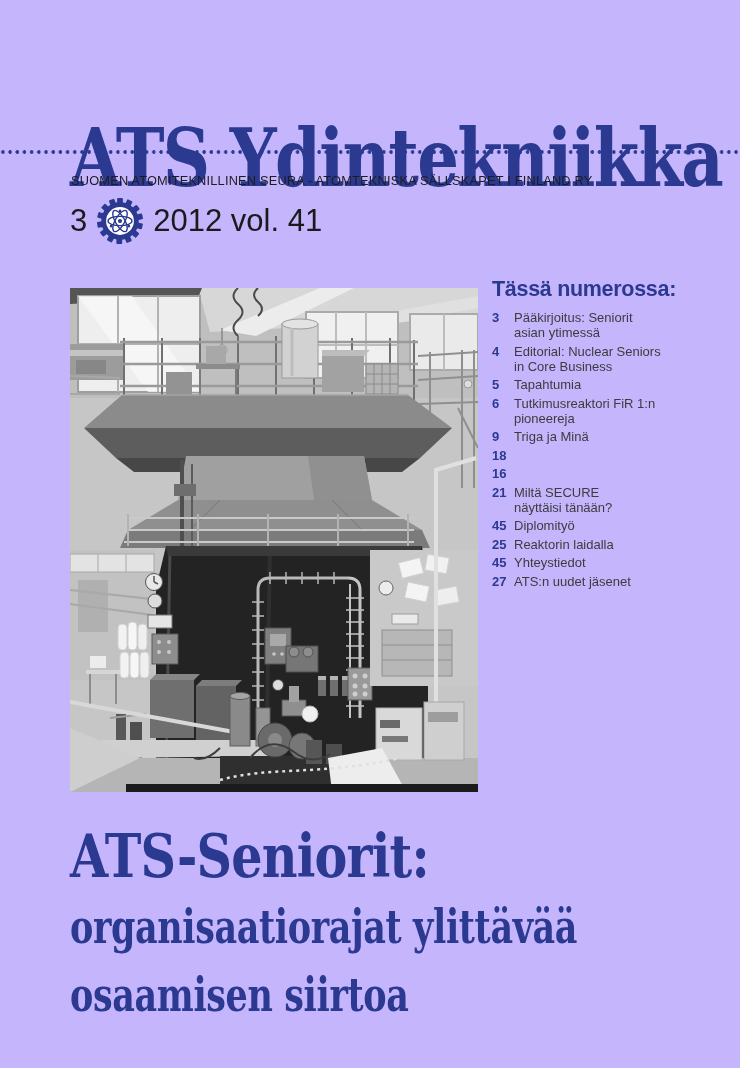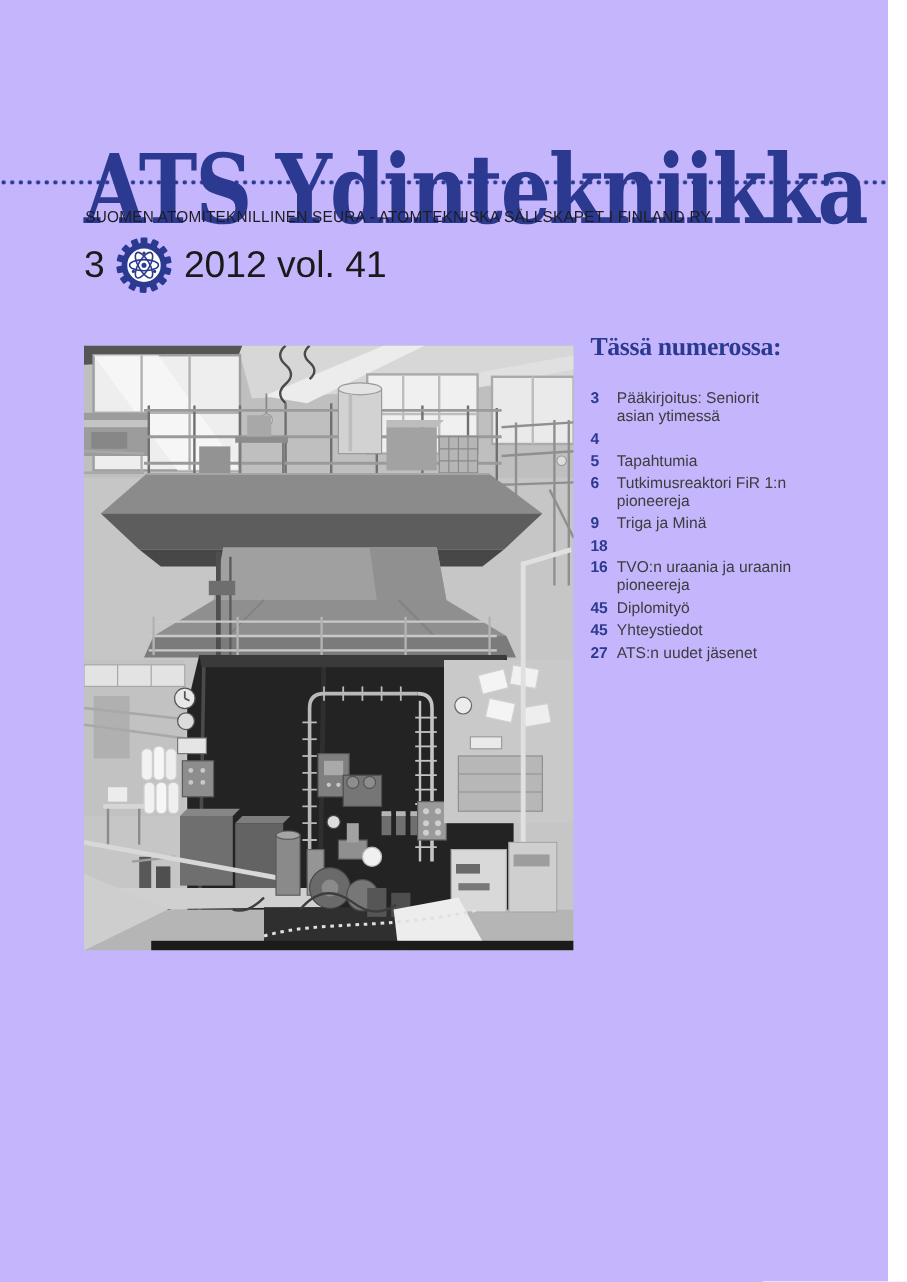--- a/index.html
+++ b/index.html
@@ -25,22 +25,22 @@
   .issue-line{
     position:absolute;left:70px;top:196px;height:50px;display:flex;align-items:center;gap:9px;
     font-size:31px;color:#1a1a1a;
   }
   .logo{width:48px;height:48px;flex:none;}
   .logo svg{display:block;}
   .cover-photo{position:absolute;left:70px;top:288px;width:408px;height:504px;}
   .cover-photo svg{display:block;width:408px;height:504px;}
   .toc{position:absolute;left:492px;top:277px;width:235px;}
   .toc-heading{
-    font-family:Liberation Serif, serif;font-weight:bold;font-size:21.5px;line-height:24px;
-    color:#2B3990;letter-spacing:-.3px;margin:0 0 23px 0;white-space:nowrap;
+    font-family:Liberation Sans, sans-serif;font-weight:bold;font-size:21.5px;line-height:24px;
+    color:#2B3990;letter-spacing:-.3px;margin:0 0 9px 0;white-space:nowrap;
   }
   .toc-item{display:flex;margin-bottom:3.5px;}
   .toc-num{flex:none;width:22px;font-weight:bold;color:#2B3990;font-size:13px;line-height:15px;}
   .toc-text{font-size:13px;line-height:15px;color:#3c3c3c;white-space:pre-line;}
   .headline{position:absolute;left:70px;top:826px;color:#2B3990;font-family:"DejaVu Serif",serif;font-weight:bold;}
   .headline-line1{font-size:60px;line-height:60px;letter-spacing:-1px;white-space:nowrap;
     transform:scaleX(.82);transform-origin:left top;}
   .headline-line2{font-size:46px;line-height:46px;margin-top:18px;letter-spacing:-.5px;white-space:nowrap;
     transform:scaleX(.76);transform-origin:left top;}
   .headline-line3{font-size:46px;line-height:46px;margin-top:22px;letter-spacing:-.5px;white-space:nowrap;
@@ -388,50 +388,64 @@
 
   <div class="toc">
     <h2 class="toc-heading">Tässä numerossa:</h2>
     <div class="toc-item">
       <span class="toc-num">3</span>
       <span class="toc-text">Pääkirjoitus: Seniorit
 asian ytimessä</span>
     </div>
     <div class="toc-item">
       <span class="toc-num">4</span>
+      <span class="toc-text">Editorial: Nuclear Seniors
+in Core Business</span>
     </div>
     <div class="toc-item">
       <span class="toc-num">5</span>
       <span class="toc-text">Tapahtumia</span>
     </div>
     <div class="toc-item">
       <span class="toc-num">6</span>
       <span class="toc-text">Tutkimusreaktori FiR 1:n
 pioneereja</span>
     </div>
     <div class="toc-item">
       <span class="toc-num">9</span>
       <span class="toc-text">Triga ja Minä</span>
     </div>
     <div class="toc-item">
       <span class="toc-num">18</span>
     </div>
     <div class="toc-item">
       <span class="toc-num">16</span>
-      <span class="toc-text">TVO:n uraania ja uraanin
-pioneereja</span>
+    </div>
+    <div class="toc-item">
+      <span class="toc-num">21</span>
+      <span class="toc-text">Miltä SECURE
+näyttäisi tänään?</span>
     </div>
     <div class="toc-item">
       <span class="toc-num">45</span>
       <span class="toc-text">Diplomityö</span>
     </div>
     <div class="toc-item">
+      <span class="toc-num">25</span>
+      <span class="toc-text">Reaktorin laidalla</span>
+    </div>
+    <div class="toc-item">
       <span class="toc-num">45</span>
       <span class="toc-text">Yhteystiedot</span>
     </div>
     <div class="toc-item">
       <span class="toc-num">27</span>
       <span class="toc-text">ATS:n uudet jäsenet</span>
     </div>
   </div>
 
+  <div class="headline">
+    <div class="headline-line1">ATS-Seniorit:</div>
+    <div class="headline-line2">organisaatiorajat ylittävää</div>
+    <div class="headline-line3">osaamisen siirtoa</div>
+  </div>
 
 </div>
 
 </body></html>

